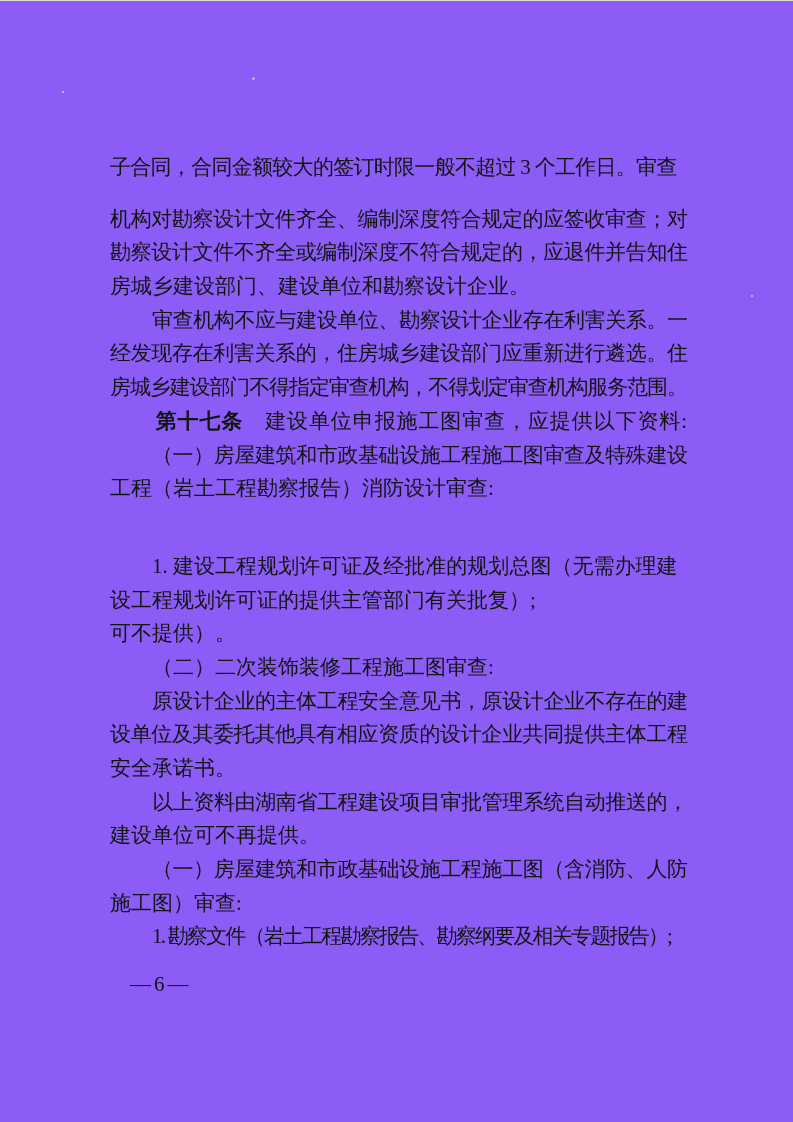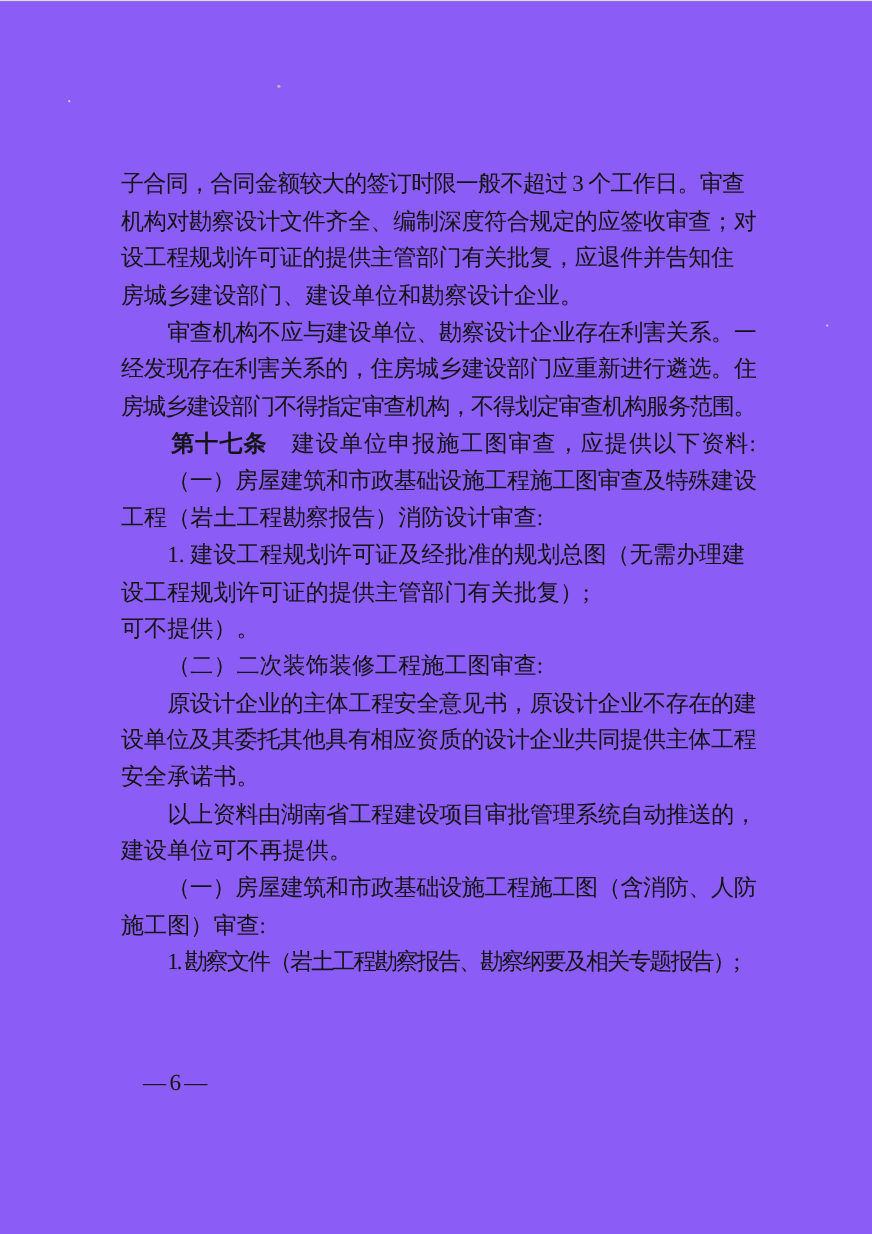--- a/index.html
+++ b/index.html
@@ -59,30 +59,30 @@
 <body>
 
 <div class="page">
   <div class="scan-edge"></div>
   <div class="speck s1"></div>
   <div class="speck s2"></div>
   <div class="speck s3"></div>
 
   <div class="text-block">
       <div class="line" style="letter-spacing: -0.71px;"><span>子合同，合同金额较大的签订时限一般不超过 3 个工作日。审查</span></div>
-      <div class="line" style="letter-spacing: -0.37px;"><span>机构对勘察设计文件齐全、编制深度符合规定的应签收审查；对</span></div>
-      <div class="line" style="letter-spacing: -0.37px;"><span>设工程规划许可证的提供主管部门有关批复，应退件并告知住</span></div>
+      <div class="line" style="letter-spacing: -0.37px; margin-top: 18px;"><span>机构对勘察设计文件齐全、编制深度符合规定的应签收审查；对</span></div>
+      <div class="line" style="letter-spacing: -0.37px;"><span>勘察设计文件不齐全或编制深度不符合规定的，应退件并告知住</span></div>
       <div class="line"><span>房城乡建设部门、建设单位和勘察设计企业。</span></div>
       <div class="line indent" style="letter-spacing: -0.4px;"><span>审查机构不应与建设单位、勘察设计企业存在利害关系。一</span></div>
       <div class="line" style="letter-spacing: -0.37px;"><span>经发现存在利害关系的，住房城乡建设部门应重新进行遴选。住</span></div>
       <div class="line" style="letter-spacing: -1.11px;"><span>房城乡建设部门不得指定审查机构，不得划定审查机构服务范围。</span></div>
       <div class="line indent" style="letter-spacing: 0.9px; text-align: right;"><b>第十七条</b><span>　建设单位申报施工图审查，应提供以下资料:</span></div>
       <div class="line indent" style="letter-spacing: -0.4px;"><span>（一）房屋建筑和市政基础设施工程施工图审查及特殊建设</span></div>
       <div class="line"><span>工程（岩土工程勘察报告）消防设计审查:</span></div>
-      <div class="line indent" style="letter-spacing: 0.02px;"><span>1. 建设工程规划许可证及经批准的规划总图（无需办理建</span></div>
+      <div class="line indent" style="letter-spacing: 0.02px; margin-top: 44px;"><span>1. 建设工程规划许可证及经批准的规划总图（无需办理建</span></div>
       <div class="line"><span>设工程规划许可证的提供主管部门有关批复）;</span></div>
       <div class="line"><span>可不提供）。</span></div>
       <div class="line indent"><span>（二）二次装饰装修工程施工图审查:</span></div>
       <div class="line indent" style="letter-spacing: -0.4px;"><span>原设计企业的主体工程安全意见书，原设计企业不存在的建</span></div>
       <div class="line" style="letter-spacing: -0.37px;"><span>设单位及其委托其他具有相应资质的设计企业共同提供主体工程</span></div>
       <div class="line"><span>安全承诺书。</span></div>
       <div class="line indent" style="letter-spacing: -0.4px; text-align: center;"><span>以上资料由湖南省工程建设项目审批管理系统自动推送的，</span></div>
       <div class="line"><span>建设单位可不再提供。</span></div>
       <div class="line indent" style="letter-spacing: -0.4px;"><span>（一）房屋建筑和市政基础设施工程施工图（含消防、人防</span></div>
       <div class="line"><span>施工图）审查:</span></div>

